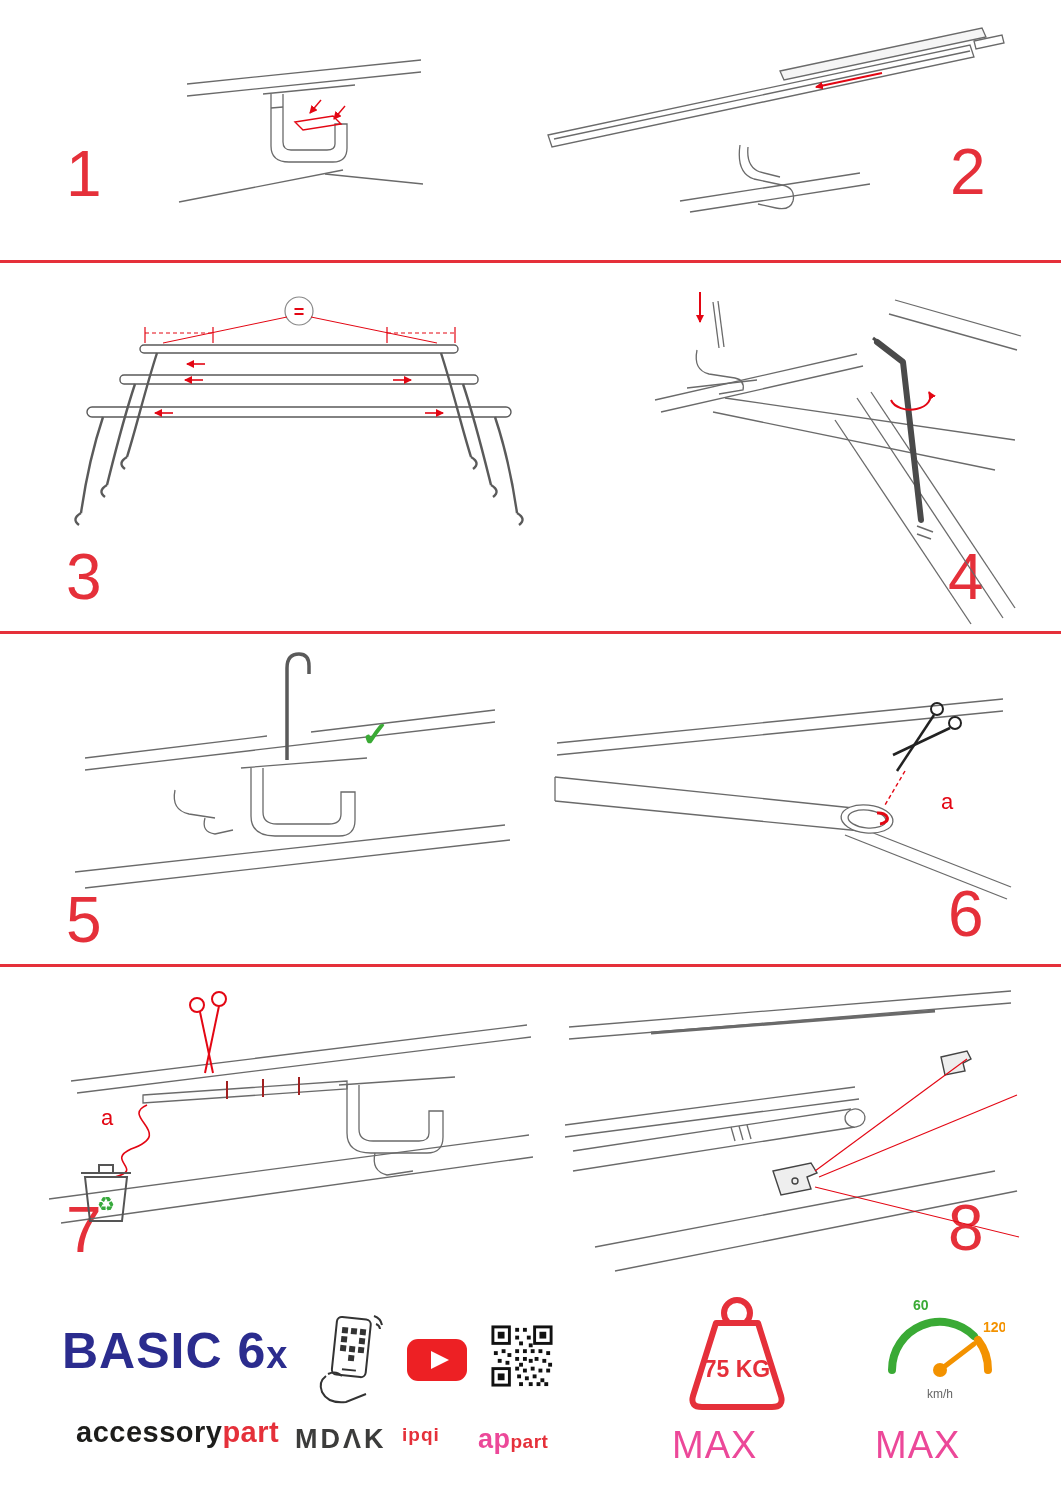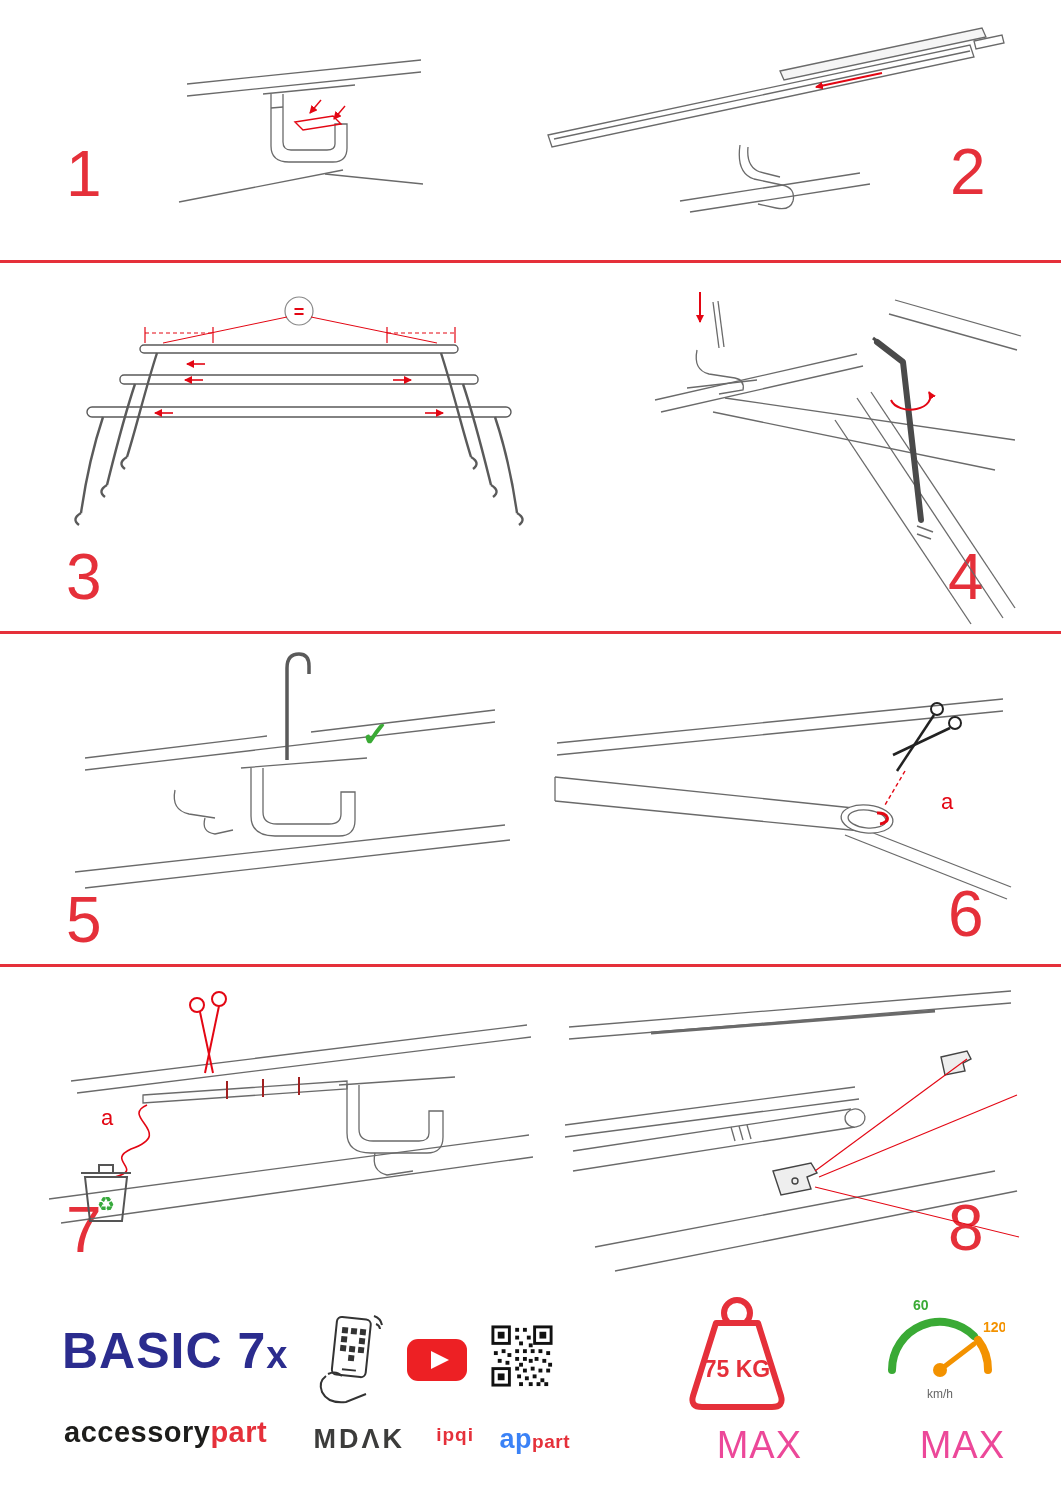--- a/index.html
+++ b/index.html
@@ -8,24 +8,24 @@
     position:relative; width:1061px; height:1500px; background:#ffffff;
     overflow:hidden; font-family:"Liberation Sans", sans-serif;
   }
   .sep { position:absolute; left:0; width:1061px; height:3px; background:#e5303a; }
   .step-num {
     position:absolute; font-size:64px; line-height:1; color:#e5303a;
     font-weight:400; letter-spacing:0;
   }
   .abs { position:absolute; }
   svg { display:block; }
-  .footer-label { position:absolute; text-align:right; }
+  .footer-label { position:absolute; text-align:left; }
   .product-name { font-size:50px; font-weight:bold; color:#2b2c8e; letter-spacing:1px; }
   .product-suffix { font-size:38px; font-weight:bold; color:#2b2c8e; }
-  .brand-line { font-size:29px; font-weight:bold; letter-spacing:0.5px; }
+  .brand-line { font-size:29px; font-weight:bold; letter-spacing:0.5px;margin-left:12px; }
   .brand-black { color:#1d1d1b; }
   .brand-red { color:#e5303a; }
   .logo-text { font-size:27px; color:#3c3c3b; font-weight:bold; letter-spacing:3px; }
   .logo-text-red { font-size:19px; color:#e5303a; font-weight:bold; letter-spacing:1px; }
   .max-label { font-size:38px; color:#ec4899; letter-spacing:1px; font-weight:400; }
 </style>
 </head>
 <body>
 
 <div class="page">
@@ -283,21 +283,21 @@
       <path d="M386 82 L412 76 L416 84 L408 88 L410 96 L390 100 Z"></path>
     </g>
     <g stroke="#e30613" stroke-width="1.1">
       <line x1="412" y1="84" x2="260" y2="196"></line>
       <line x1="462" y1="120" x2="264" y2="202"></line>
       <line x1="464" y1="262" x2="260" y2="212"></line>
     </g>
   </svg>
 
   <div class="abs" style="left:62px; top:1322px;">
-    <span class="product-name">BASIC 7</span><span class="product-suffix">x</span>
+    <span class="product-name">BASIC 6</span><span class="product-suffix">x</span>
   </div>
   <div class="abs brand-line" style="left:64px; top:1416px;">
     <span class="brand-black">accessory</span><span class="brand-red">part</span>
   </div>
 
   <svg class="abs" style="left:308px; top:1310px;" width="84" height="98" viewBox="0 0 84 98">
     <g transform="rotate(6 43 40)">
       <rect x="26" y="8" width="34" height="58" rx="5" stroke="#333333" stroke-width="2" fill="#ffffff"></rect>
       <g fill="#333333">
         <rect x="32" y="18" width="6" height="6"></rect>
@@ -367,21 +367,21 @@
         <rect x="36" y="54" width="4" height="4"></rect>
         <rect x="44" y="52" width="4" height="4"></rect>
       <rect x="52" y="56" width="4" height="4"></rect>
         <rect x="30" y="60" width="4" height="4"></rect>
         <rect x="40" y="60" width="4" height="4"></rect>
       <rect x="48" y="60" width="4" height="4"></rect>
         <rect x="56" y="60" width="4" height="4"></rect>
     </g>
   </svg>
   <div class="footer-label" style="left:478px; top:1424px; width:92px;">
-    <span class="logo-text" style="letter-spacing:0.5px; color:#3b82f6;">ap</span><span class="logo-text-red" style="letter-spacing:0.5px;">part</span>
+    <span class="logo-text" style="letter-spacing:0.5px; color:#ec4899;">ap</span><span class="logo-text-red" style="letter-spacing:0.5px;">part</span>
   </div>
 
   <svg class="abs" style="left:672px; top:1293px;" width="130" height="130" viewBox="0 0 130 130">
     <circle cx="65" cy="20" r="13" stroke="#e5303a" stroke-width="6" fill="none"></circle>
     <path d="M44 30 L86 30 L109 103 Q112 114 100 114 L30 114 Q18 114 21 103 Z" stroke="#e5303a" stroke-width="6" fill="#ffffff" stroke-linejoin="round"></path>
     <text x="65" y="84" text-anchor="middle" font-size="23" font-weight="bold" fill="#e5303a">75 KG</text>
   </svg>
   <div class="footer-label max-label" style="left:672px; top:1424px; width:130px;">MAX</div>
 
   <svg class="abs" style="left:875px; top:1292px;" width="130" height="130" viewBox="0 0 130 130">

